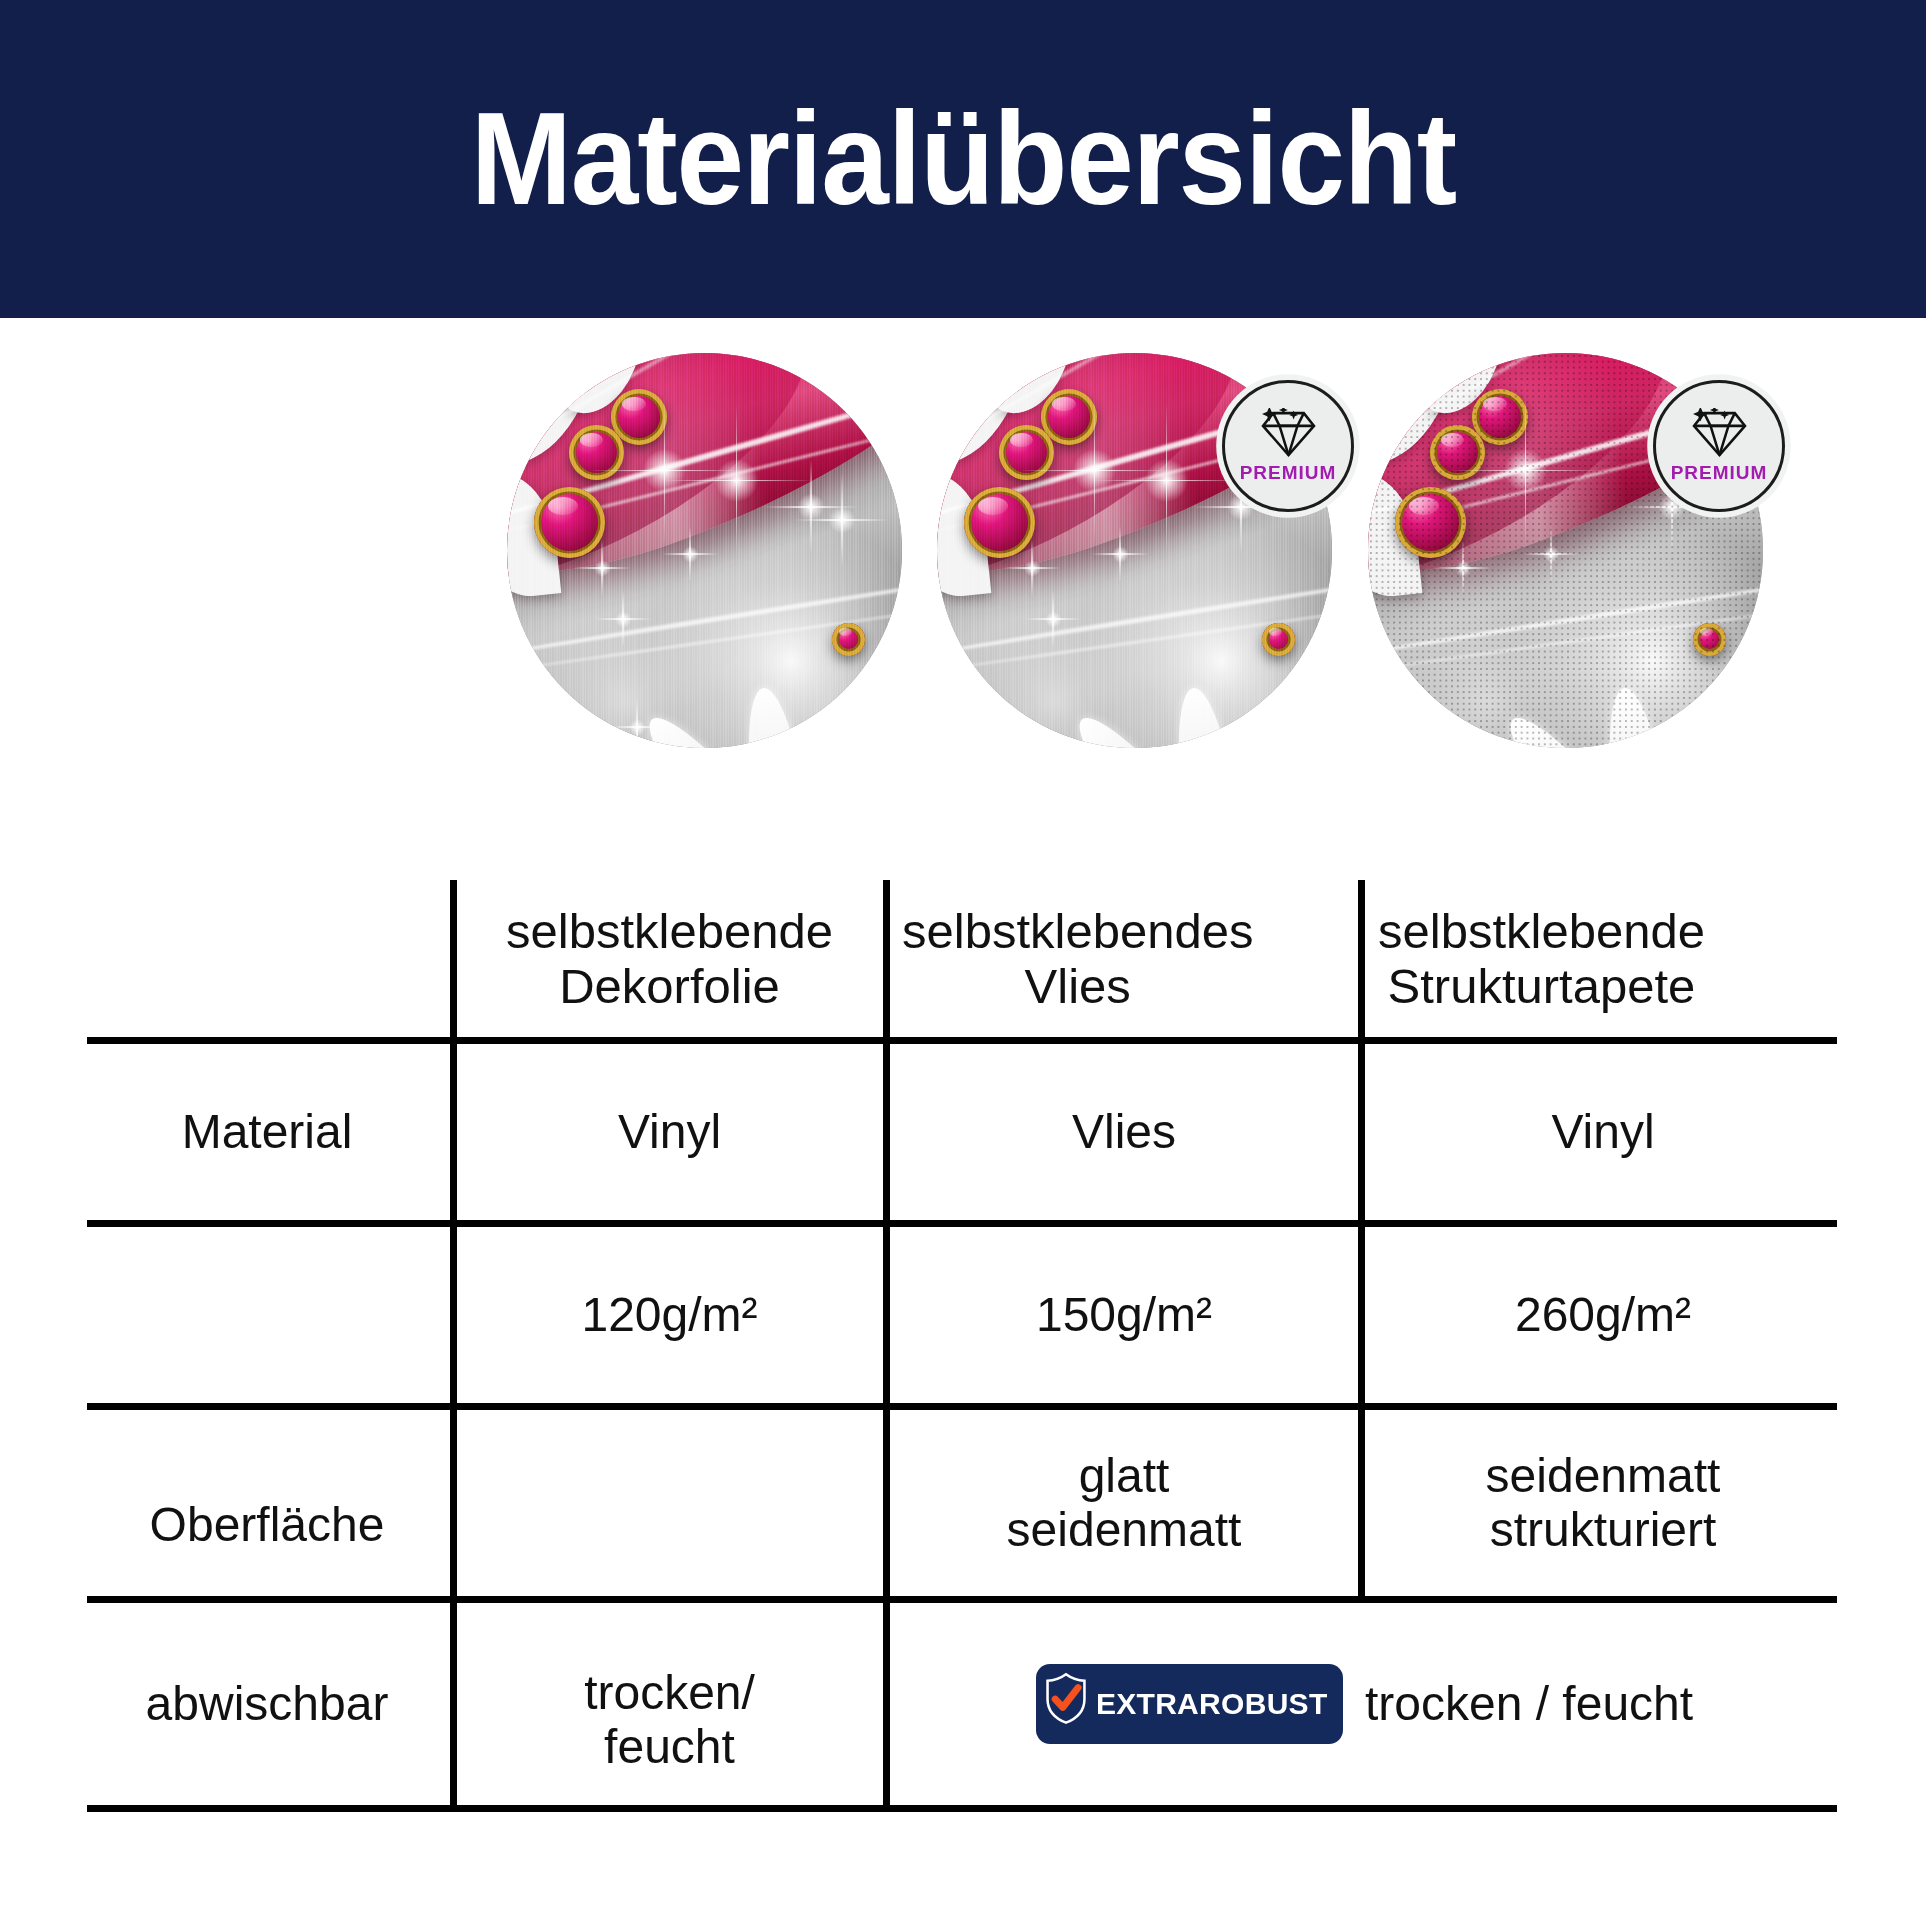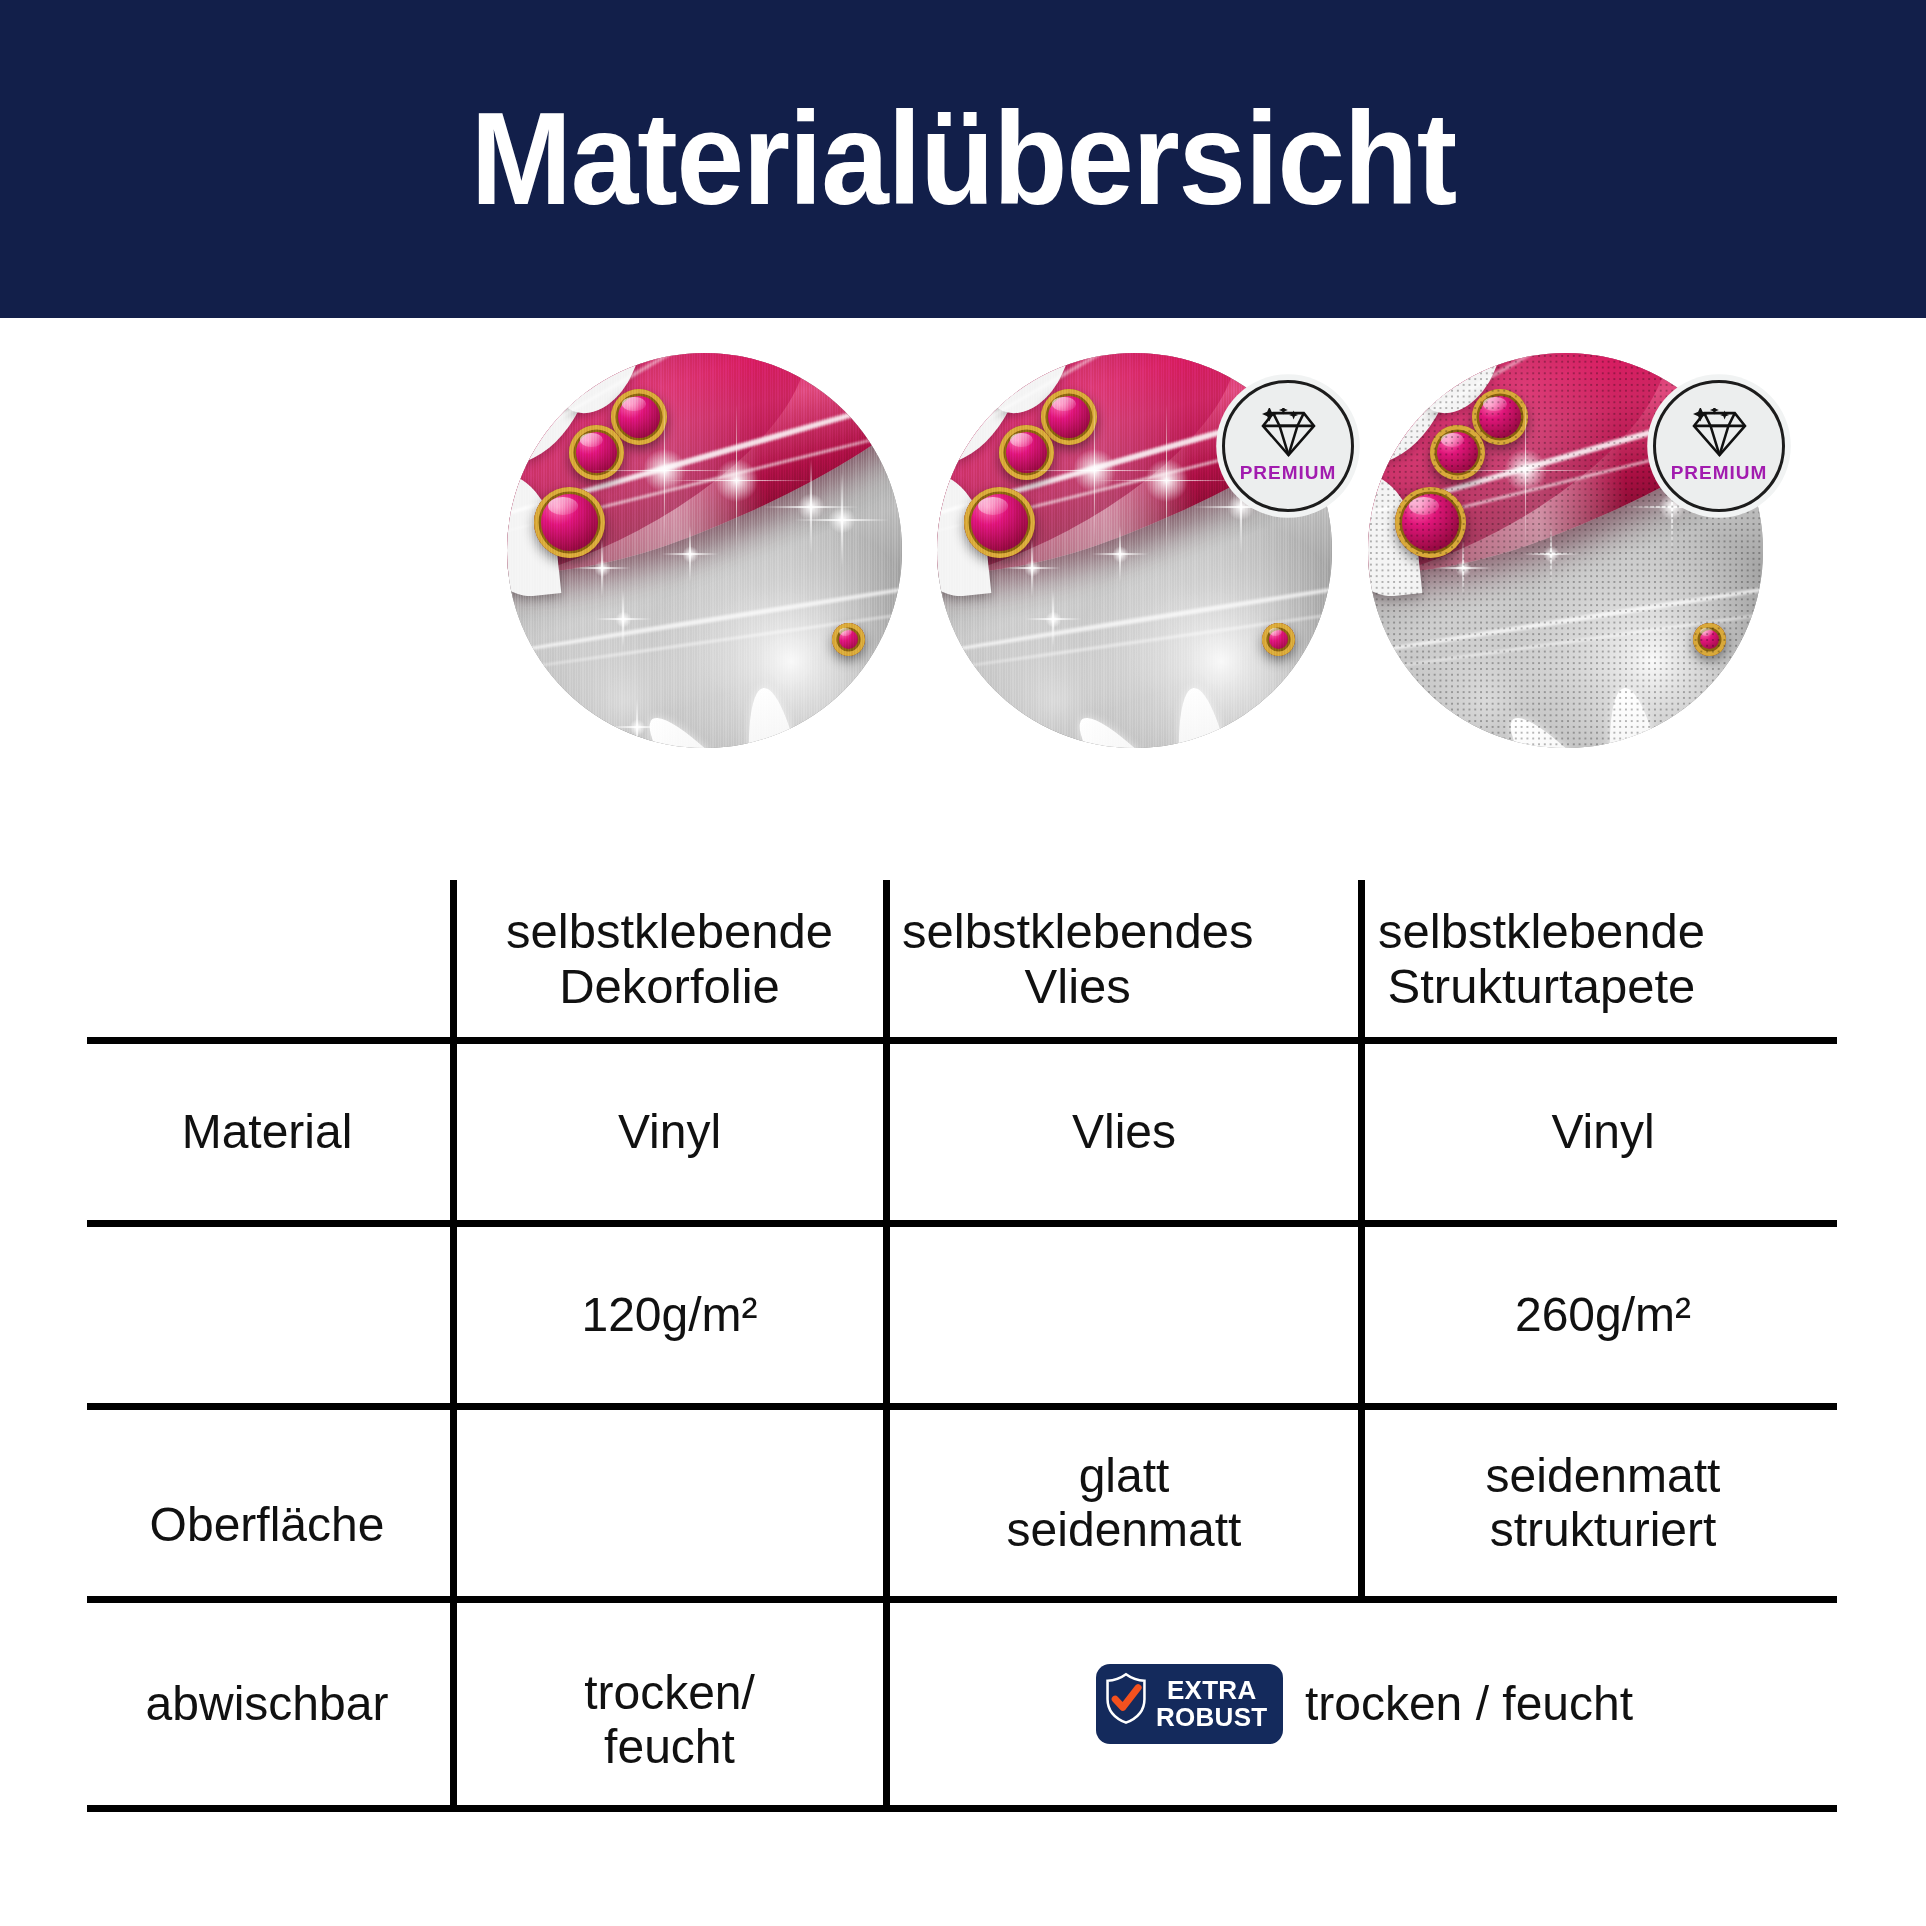--- a/index.html
+++ b/index.html
@@ -194,22 +194,22 @@
   .robust{
     display:inline-flex;align-items:center;
     background:#142a5c;
     border-radius:14px;
     padding:7.7px 15.4px 7.7px 9px;
     margin-right:22px;
     flex:0 0 auto;
   }
   .robust .shield{margin-right:9px;}
   .robust .rtext{
-    display:flex;flex-direction:column;
-    color:#fff;font-weight:bold;font-size:26px;line-height:1.02;
+    display:flex;flex-direction:row;
+    color:#fff;font-weight:bold;font-size:30px;line-height:1.02;
     letter-spacing:0.3px;
   }
   .cell.merged{justify-content:center;}
 </style>
 </head>
 <body>
 
 <div class="banner">
   <div class="banner-title">Materialübersicht</div>
 </div>
@@ -361,20 +361,21 @@
 Vlies</div>
   <div class="cell head" style="left:1282px;top:0;width:468px;height:157px;white-space:pre-line;justify-content:flex-start;padding-left:9px;box-sizing:border-box;">selbstklebende
 Strukturtapete</div>
 
   <div class="cell rowlabel" style="left:0;top:164px;width:360px;height:176px;">Material</div>
   <div class="cell" style="left:372px;top:164px;width:421px;height:176px;">Vinyl</div>
   <div class="cell" style="left:806px;top:164px;width:462px;height:176px;">Vlies</div>
   <div class="cell" style="left:1282px;top:164px;width:468px;height:176px;">Vinyl</div>
 
   <div class="cell" style="left:372px;top:347px;width:421px;height:176px;">120g/m²</div>
+  <div class="cell" style="left:806px;top:347px;width:462px;height:176px;">150g/m²</div>
   <div class="cell" style="left:1282px;top:347px;width:468px;height:176px;">260g/m²</div>
 
   <div class="cell rowlabel" style="left:0;top:530px;width:360px;height:230px;">Oberfläche</div>
   <div class="cell" style="left:806px;top:530px;width:462px;height:186px;white-space:pre-line;">glatt
 seidenmatt</div>
   <div class="cell" style="left:1282px;top:530px;width:468px;height:186px;white-space:pre-line;">seidenmatt
 strukturiert</div>
 
   <div class="cell rowlabel" style="left:0;top:723px;width:360px;height:202px;">abwischbar</div>
   <div class="cell" style="left:372px;top:723px;width:421px;height:233px;white-space:pre-line;">trocken/

